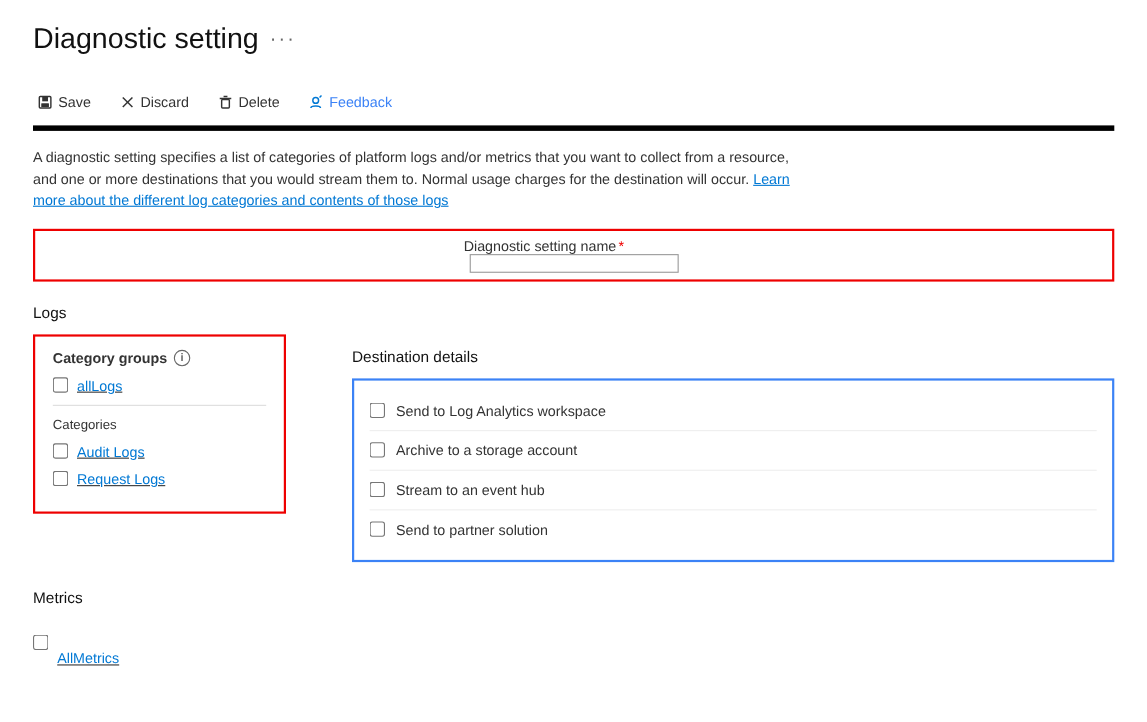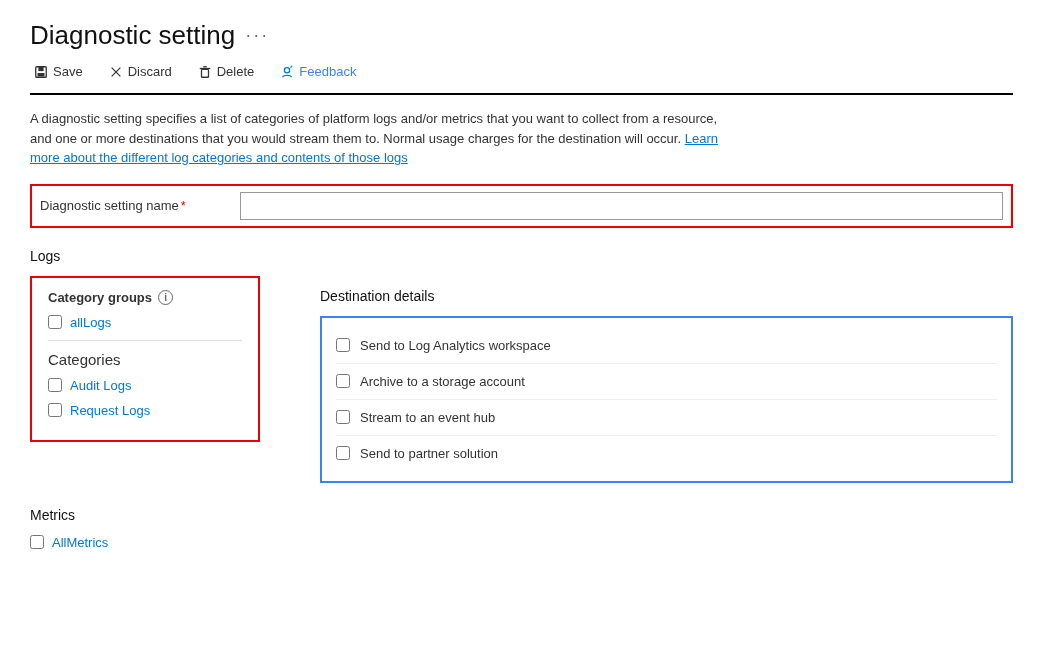--- a/index.html
+++ b/index.html
@@ -9,36 +9,36 @@
       color: #333;
       background: #fff;
       padding: 20px 30px;
       width: 1043px;
       min-height: 656px;
     }
     h1 {
       font-size: 26px;
       font-weight: 300;
       color: #111;
-      margin-bottom: 11px;
+      margin-bottom: 32px;
       display: flex;
       align-items: center;
       gap: 10px;
     }
     h1 .ellipsis {
       font-size: 18px;
       color: #666;
       letter-spacing: 2px;
     }
     .toolbar {
       display: flex;
       align-items: center;
       gap: 18px;
       padding-bottom: 12px;
-      border-bottom: 2px solid #000000;
+      border-bottom: 5px solid #000000;
       margin-bottom: 14px;
     }
     .toolbar-btn {
       display: flex;
       align-items: center;
       gap: 5px;
       background: none;
       border: none;
       cursor: pointer;
       font-size: 13px;
@@ -58,20 +58,21 @@
       color: #0078d4;
       text-decoration: underline;
       cursor: pointer;
     }
     .field-row {
       display: flex;
       align-items: center;
       margin-bottom: 20px;
       border: 2px solid #e00;
       padding: 6px 8px;
+      flex-direction: column;
     }
     .field-label {
       font-size: 13px;
       color: #333;
       min-width: 200px;
       white-space: nowrap;
     }
     .field-label .required {
       color: #e00;
       margin-left: 2px;
@@ -120,38 +121,39 @@
       border: 1px solid #666;
       font-size: 10px;
       color: #666;
       cursor: pointer;
     }
     .checkbox-item {
       display: flex;
       align-items: center;
       gap: 8px;
       margin-bottom: 10px;
+      text-decoration: underline;
     }
     .checkbox-item input[type="checkbox"] {
       width: 14px;
       height: 14px;
       cursor: pointer;
     }
     .checkbox-item label {
       font-size: 13px;
       color: #0078d4;
       cursor: pointer;
     }
     .divider {
       border: none;
       border-top: 1px solid #ddd;
       margin: 10px 0;
     }
     .categories-title {
-      font-size: 15px;
+      font-size: 12px;
       font-weight: 400;
       margin-bottom: 10px;
       color: #333;
     }
     .destination-box {
       border: 2px solid #3b82f6;
       padding: 10px 14px;
     }
     .dest-item {
       display: flex;
@@ -278,15 +280,15 @@
         <label for="dest_partner">Send to partner solution</label>
       </div>
     </div>
   </div>
 </div>
 
 <div class="metrics-section">
   <div class="section-title">Metrics</div>
   <div class="checkbox-item">
     <input type="checkbox" id="allMetrics" style="">
-    <label for="allMetrics" style="color:#0078d4;">AllMetrics</label>
+    <label for="allMetrics" style="color:#0078d4;margin-top:28px;">AllMetrics</label>
   </div>
 </div>
 
 </body></html>

